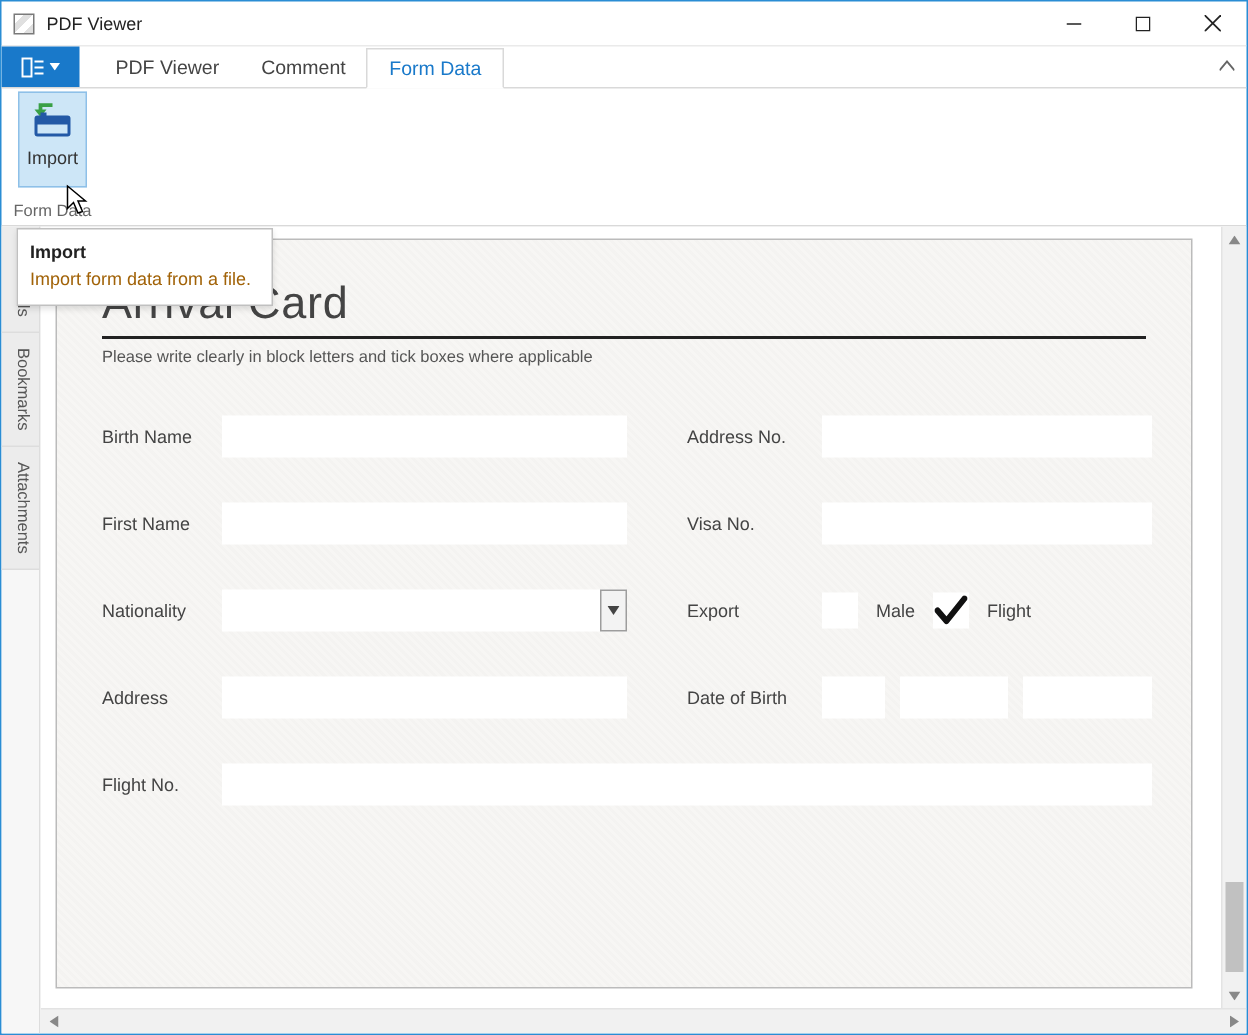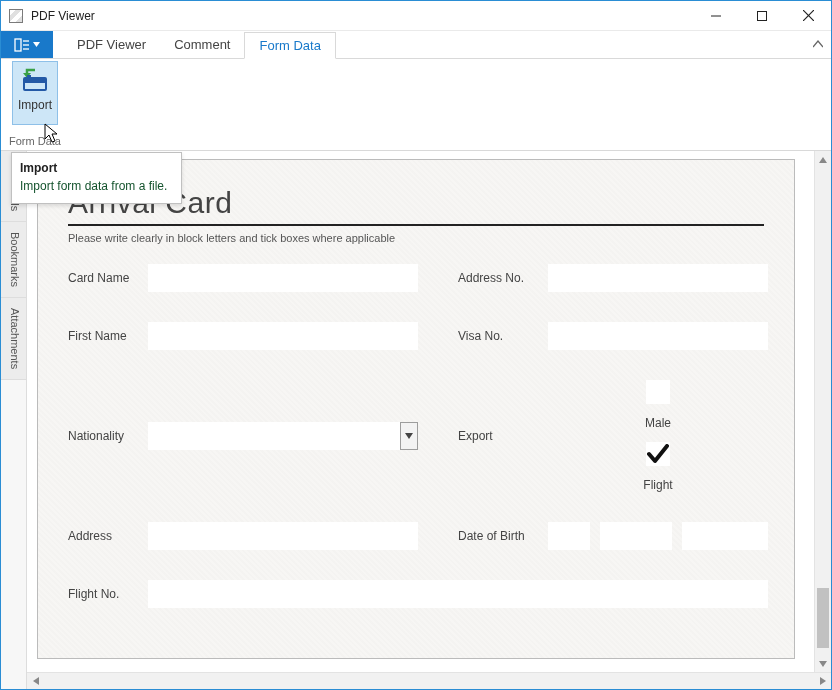--- a/index.html
+++ b/index.html
@@ -81,21 +81,21 @@
   
   .tooltip {
     position:absolute; left:10px; top:151px;
     background:#fff; border:1px solid #c0c0c0;
     padding:6px 14px 8px 8px;
     box-shadow:0 2px 4px rgba(0,0,0,0.12);
     font-size:12px; line-height:1.5;
     z-index:10; max-width: 200px;
   }
   .tooltip .tt-title { font-weight:600; }
-  .tooltip .tt-body { color:#14532d; white-space:nowrap; }
+  .tooltip .tt-body { color:#a16207; white-space:nowrap; }
 
   
   .cursor {
     position:absolute; left:43px; top:122px; z-index:20; pointer-events:none;
   }
 
   
   .content {
     flex:1; display:flex; min-height:0;
     position:relative;
@@ -144,41 +144,41 @@
       repeating-linear-gradient(45deg, rgba(0,0,0,0.012) 0 2px, rgba(0,0,0,0) 2px 4px),
       linear-gradient(#f7f6f4,#f7f6f4);
     padding: 26px 30px 20px 30px;
   }
   .page h1 {
     margin:0 0 6px 0; font-weight:400; font-size:30px; letter-spacing:0.5px;
     font-family: "Segoe UI Light","Segoe UI",sans-serif;
     border-bottom:2px solid #222; padding-bottom:4px;
     color:#444;
   }
-  .page .instr { font-size:11px; color:#555; margin-bottom:20px; }
+  .page .instr { font-size:11px; color:#555; margin-bottom:33px; }
   .form-grid {
     display:grid;
     grid-template-columns: 80px 270px 40px 90px 220px;
     row-gap: 30px;
     align-items:center;
     font-size:12px; color:#444;
   }
   .field-input {
     height:28px; background:#fff; border:none;
   }
   .field-input.wide { grid-column: 2 / 6; }
   .select {
     height:28px; background:#fff; display:flex;
   }
   .select .sel-body { flex:1; }
   .select .sel-btn {
     width:18px; border:1px solid #9d9d9d; background:#f3f3f3;
     display:flex; align-items:center; justify-content:center;
   }
-  .gender-cell { display:flex; align-items:center; gap:12px;flex-direction:column; }
+  .gender-cell { display:flex; align-items:center; gap:12px; }
   .chk { width:24px; height:24px; background:#fff; display:inline-flex; align-items:center; justify-content:center; }
   .chk svg { display:block; }
   .dob-cell { display:flex; gap:10px; }
   .dob-cell .dob { height:28px; background:#fff; }
   .dob1 { width:42px; } .dob2 { width:72px; } .dob3 { flex:1; }
 
   .official-divider {
     border-top:1px solid #9f9f9f; margin-top:30px; padding-top:18px;
     font-size:12px; color:#444;
   }
@@ -256,21 +256,21 @@
       <div class="sidetab">Bookmarks</div>
       <div class="sidetab">Attachments</div>
     </div>
     <div class="viewer">
       <div class="viewer-scroll">
         <div class="page">
           <h1>Arrival Card</h1>
           <div class="instr">Please write clearly in block letters and tick boxes where applicable</div>
 
           <div class="form-grid">
-            <div>Card Name</div>
+            <div>Birth Name</div>
             <div class="field-input"></div>
             <div></div>
             <div>Address No.</div>
             <div class="field-input"></div>
 
             <div>First Name</div>
             <div class="field-input"></div>
             <div></div>
             <div>Visa No.</div>
             <div class="field-input"></div>

